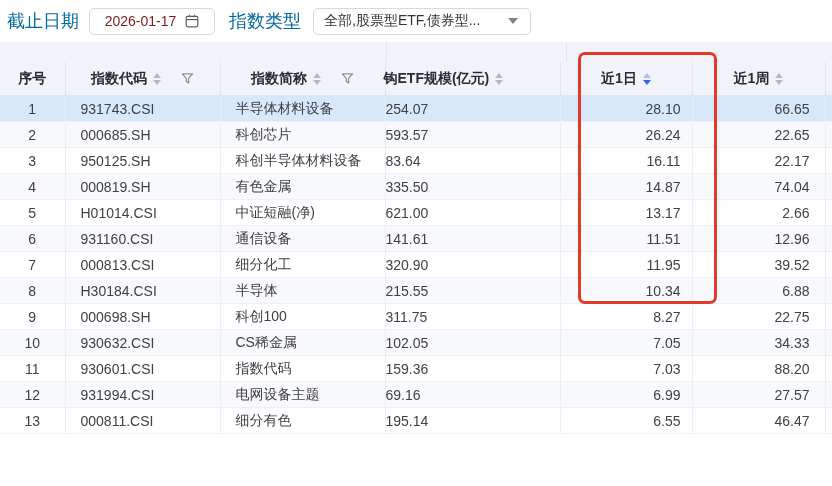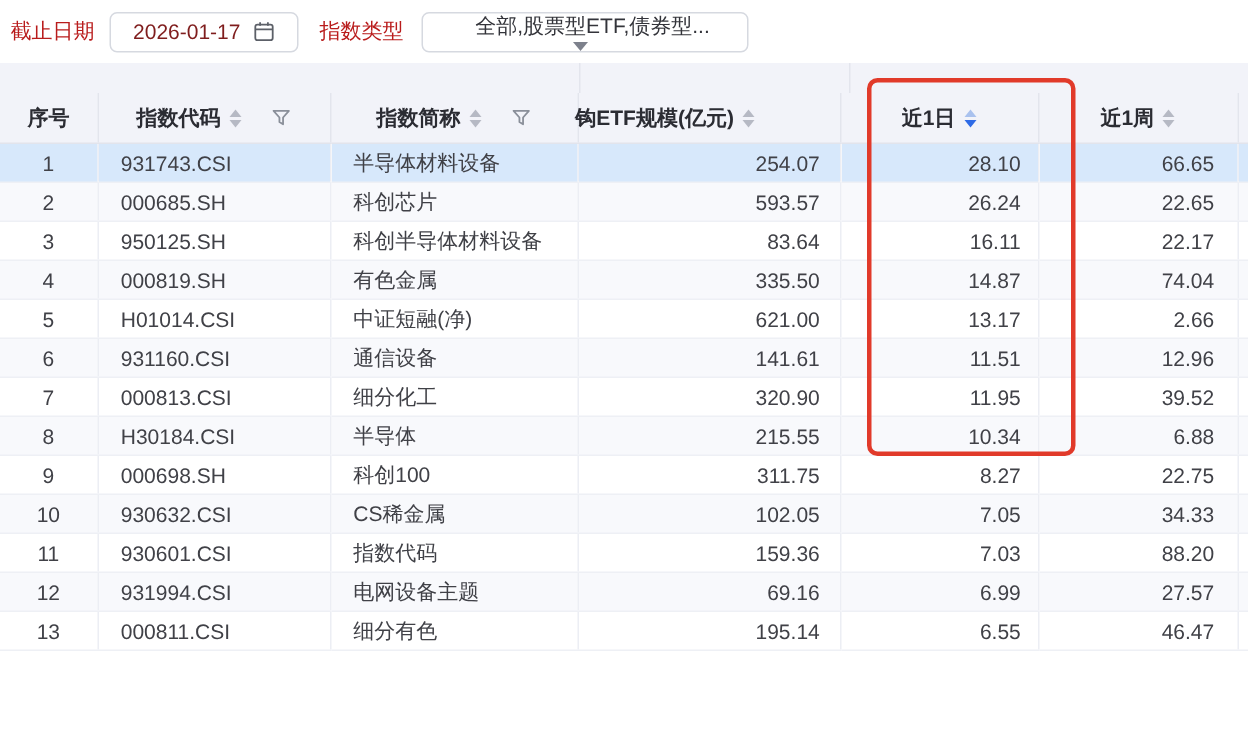--- a/index.html
+++ b/index.html
@@ -3,26 +3,26 @@
 <meta charset="utf-8">
 <style>
   html,body{margin:0;padding:0;}
   body{
     width:832px;height:486px;position:relative;overflow:hidden;background:#ffffff;
     font-family:"Liberation Sans","DejaVu Sans",sans-serif;
     -webkit-font-smoothing:antialiased;
   }
   
   .toolbar{position:absolute;top:0;left:0;width:832px;height:42px;display:flex;align-items:center;background:#ffffff;}
-  .tb-label{font-size:14px;color:#b91c1c;margin-left:7px;white-space:nowrap;}
+  .tb-label{font-size:18px;color:#0369a1;margin-left:7px;white-space:nowrap;}
   .date-box{margin-left:10px;width:124px;height:25px;border:1px solid #d6d9e0;border-radius:5px;
     display:flex;align-items:center;justify-content:center;gap:9px;font-size:14px;color:#7f1d1d;cursor:pointer;background:#fff;}
   .type-label{margin-left:14px;}
   .select-box{margin-left:12px;width:216px;height:25px;border:1px solid #d6d9e0;border-radius:5px;
-    display:flex;align-items:center;font-size:14px;color:#33343a;cursor:pointer;background:#fff;flex-direction:column;}
+    display:flex;align-items:center;font-size:14px;color:#33343a;cursor:pointer;background:#fff;}
   .select-box .sel-text{margin-left:10px;flex:1;white-space:nowrap;overflow:hidden;}
   .dd-caret{width:0;height:0;border-left:5px solid transparent;border-right:5px solid transparent;
     border-top:6px solid #7d818c;margin:0 12px 0 6px;}
   
   .band{position:absolute;top:42px;left:0;width:832px;height:20px;background:#f2f3f9;}
   .band-sep{position:absolute;top:42px;width:1px;height:20px;background:#e3e5ed;}
   .band-sep-1{left:386px;}
   .band-sep-2{left:566px;}
   
   table{position:absolute;top:62px;left:0;width:832px;border-collapse:collapse;table-layout:fixed;}
@@ -32,21 +32,21 @@
      font-size:14px;font-weight:700;color:#2b2c33;padding:0;}
   th:first-child{border-left:none;}
   td{height:25px;border-bottom:1px solid #eef0f5;border-left:1px solid #eceef4;
      font-size:14px;color:#404147;padding:0;white-space:nowrap;overflow:hidden;}
   td:first-child{border-left:none;}
   tbody tr{background:#ffffff;}
   tbody tr:nth-child(even){background:#f8f9fc;}
   tbody tr.sel{background:#d7e8fb;}
   .c-seq{text-align:center;}
   .c-code,.c-name{text-align:left;padding-left:15px;}
-  .c-scale{text-align:right;padding-right:13px;}
+  .c-scale{text-align:left;padding-right:13px;}
   .c-d1{text-align:right;padding-right:11px;padding-left:41px;}
   .c-w1{text-align:right;padding-right:15px;}
   .th-flex{display:flex;align-items:center;justify-content:center;gap:6px;height:100%;}
   .th-left{justify-content:flex-start;margin-left:-2px;}
   
   .sorter{display:flex;flex-direction:column;align-items:center;gap:2px;cursor:pointer;}
   .car-up{width:0;height:0;border-left:4px solid transparent;border-right:4px solid transparent;border-bottom:5px solid #b6b9c4;}
   .car-dn{width:0;height:0;border-left:4px solid transparent;border-right:4px solid transparent;border-top:5px solid #b6b9c4;}
   .sorter.active .car-up{border-bottom-color:#a9c1ee;}
   .sorter.active .car-dn{border-top-color:#2e6ae6;}

